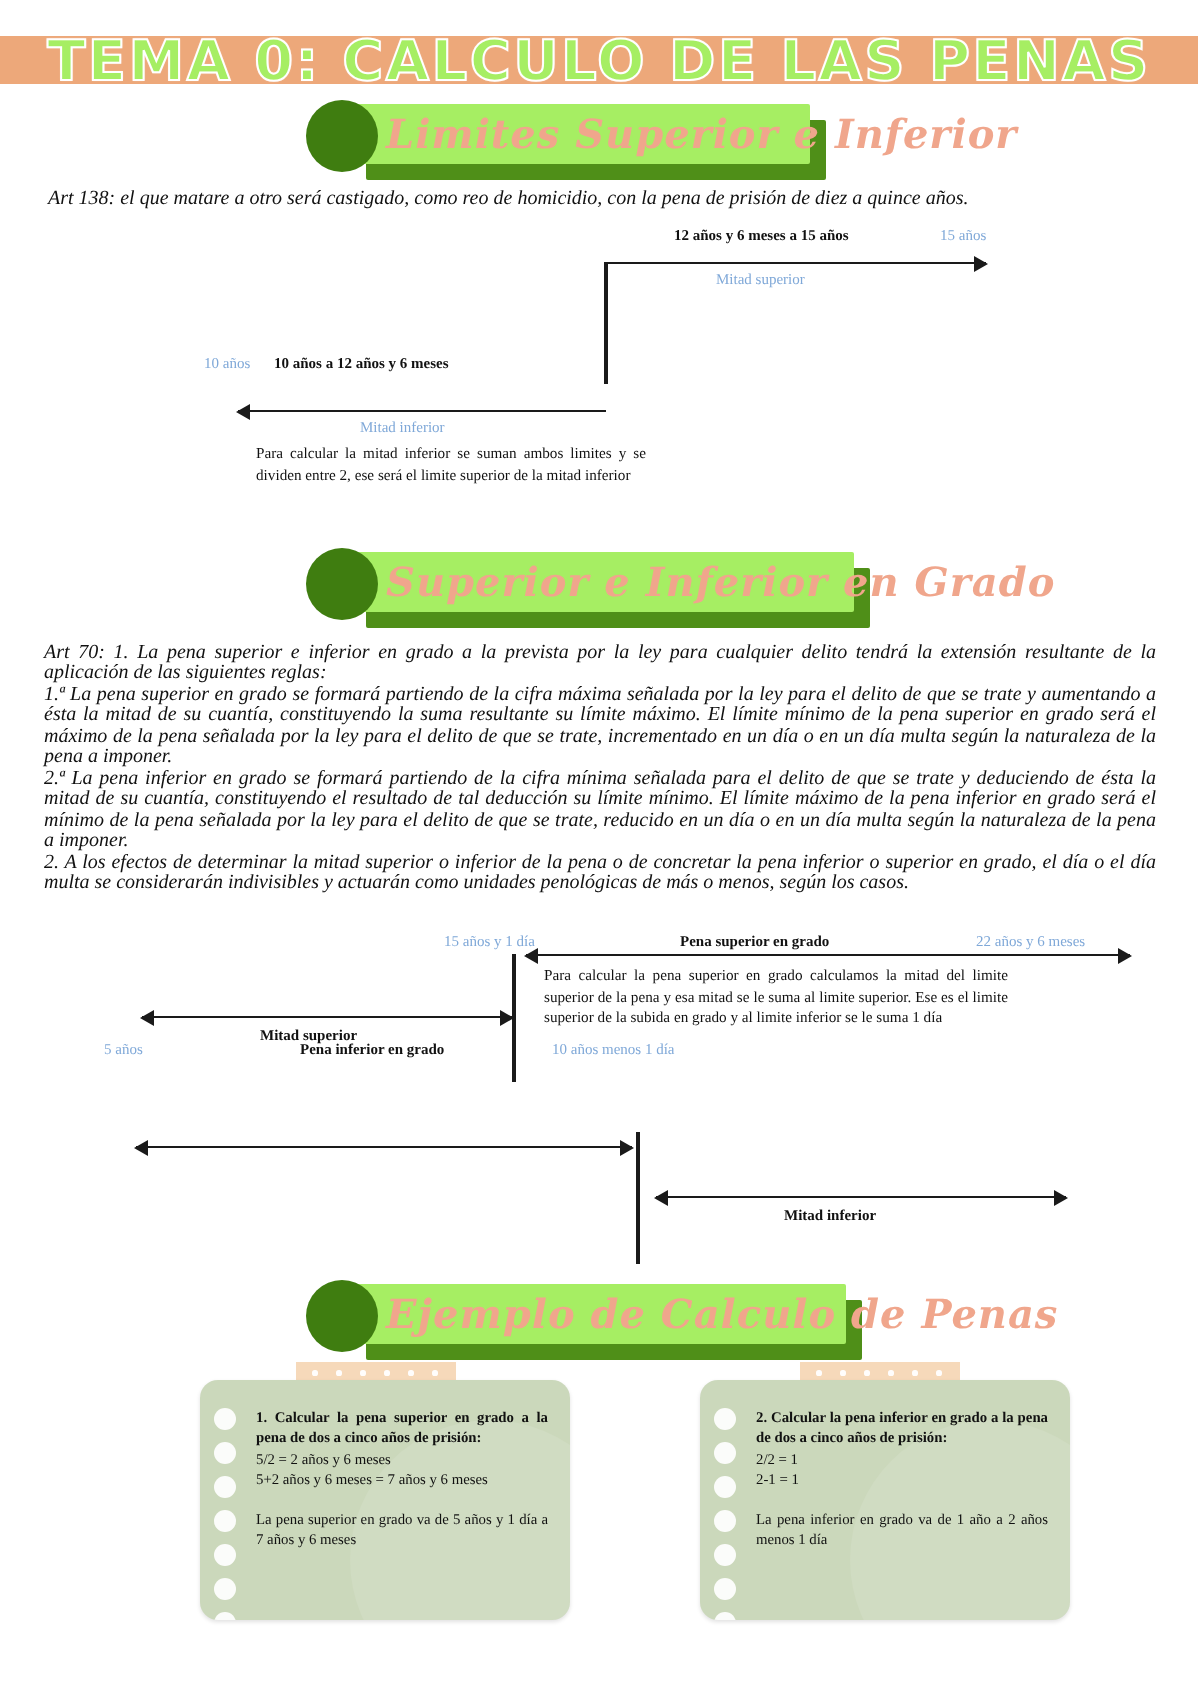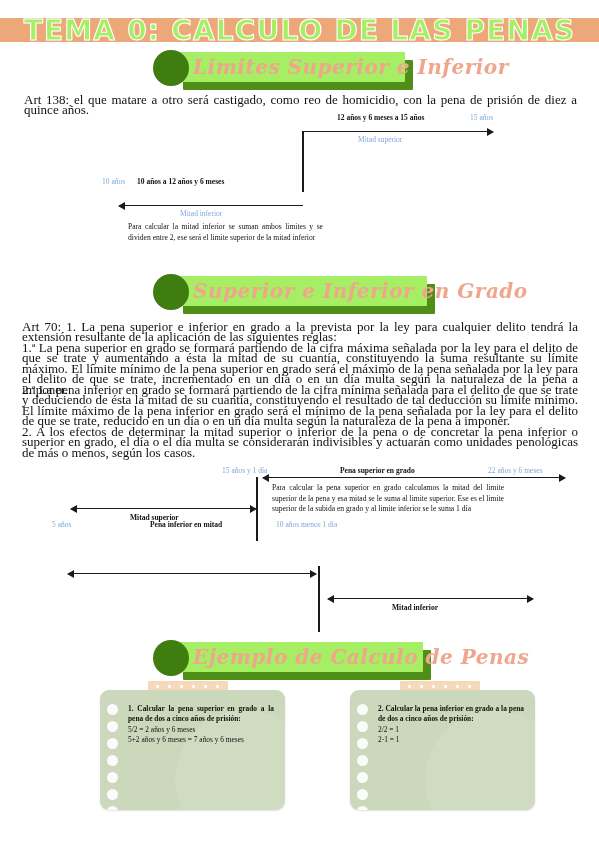--- a/index.html
+++ b/index.html
@@ -54,21 +54,22 @@
     font-size:20px;
     color:#f0a68c;
     white-space:nowrap;
     letter-spacing:.5px;
   }
 
   
   .law{
     position:absolute;
     font-family:"Liberation Serif", serif;
-    font-size:13px;
+    font-style:italic;
+    font-size:10px;
     line-height:10.4px;
     text-align:justify;
     color:#111;
   }
 
   
   .arrow{
     position:absolute;height:1px;background:#1a1a1a;
   }
   .arrow::before,.arrow::after{
@@ -181,21 +182,21 @@
   <div class="lbl blue" style="left:222px;top:466px;">15 años y 1 día</div>
   <div class="lbl bold" style="left:340px;top:466px;text-align:center;">Pena superior en grado</div>
   <div class="lbl blue" style="left:488px;top:466px;">22 años y 6 meses</div>
   <div class="arrow both" style="left:263px;top:477px;width:302px;"></div>
   <div class="vline" style="left:256px;top:477px;height:64px;"></div>
   <div class="note" style="left:272px;top:483px;width:232px;">Para calcular la pena superior en grado calculamos la mitad del limite superior de la pena y esa mitad se le suma al limite superior. Ese es el limite superior de la subida en grado y al limite inferior se le suma 1 día</div>
   <div class="arrow both" style="left:71px;top:508px;width:185px;"></div>
   <div class="lbl bold" style="left:130px;top:513px;">Mitad superior</div>
 
   <div class="lbl blue" style="left:52px;top:520px;">5 años</div>
-  <div class="lbl bold" style="left:150px;top:520px;">Pena inferior en mitad</div>
+  <div class="lbl bold" style="left:150px;top:520px;">Pena inferior en grado</div>
   <div class="lbl blue" style="left:276px;top:520px;">10 años menos 1 día</div>
   <div class="arrow both" style="left:68px;top:573px;width:248px;"></div>
   <div class="vline" style="left:318px;top:566px;height:66px;"></div>
   <div class="arrow both" style="left:328px;top:598px;width:205px;"></div>
   <div class="lbl bold" style="left:392px;top:603px;">Mitad inferior</div>
 
   <div class="banner" style="left:175px;top:642px;width:248px;">
     <div class="shadow"></div>
     <div class="plate" style="width:248px;"></div>
     <div class="dot"></div>
@@ -226,20 +227,21 @@
         <i></i>
         <i></i>
         <i></i>
         <i></i>
     </div>
     <div class="card-text">
       <div class="hd">1. Calcular la pena superior en grado a la pena de dos a cinco años de prisión:</div>
       <div>5/2 = 2 años y 6 meses</div>
       <div>5+2 años y 6 meses = 7 años y 6 meses</div>
       <div class="gap"></div>
+      <div>La pena superior en grado va de 5 años y 1 día a 7 años y 6 meses</div>
     </div>
   </div>
 
   <div class="tape" style="left:400px;top:681px;">
     <div class="dots">
       <i style="left:8px;top:4px;"></i>
         <i style="left:20px;top:4px;"></i>
         <i style="left:32px;top:4px;"></i>
       <i style="left:44px;top:4px;"></i>
         <i style="left:56px;top:4px;"></i>
@@ -260,16 +262,17 @@
         <i></i>
         <i></i>
         <i></i>
         <i></i>
     </div>
     <div class="card-text">
       <div class="hd">2. Calcular la pena inferior en grado a la pena de dos a cinco años de prisión:</div>
       <div>2/2 = 1</div>
       <div>2-1 = 1</div>
       <div class="gap"></div>
+      <div>La pena inferior en grado va de 1 año a 2 años menos 1 día</div>
     </div>
   </div>
 
 </div>
 
 </body></html>

